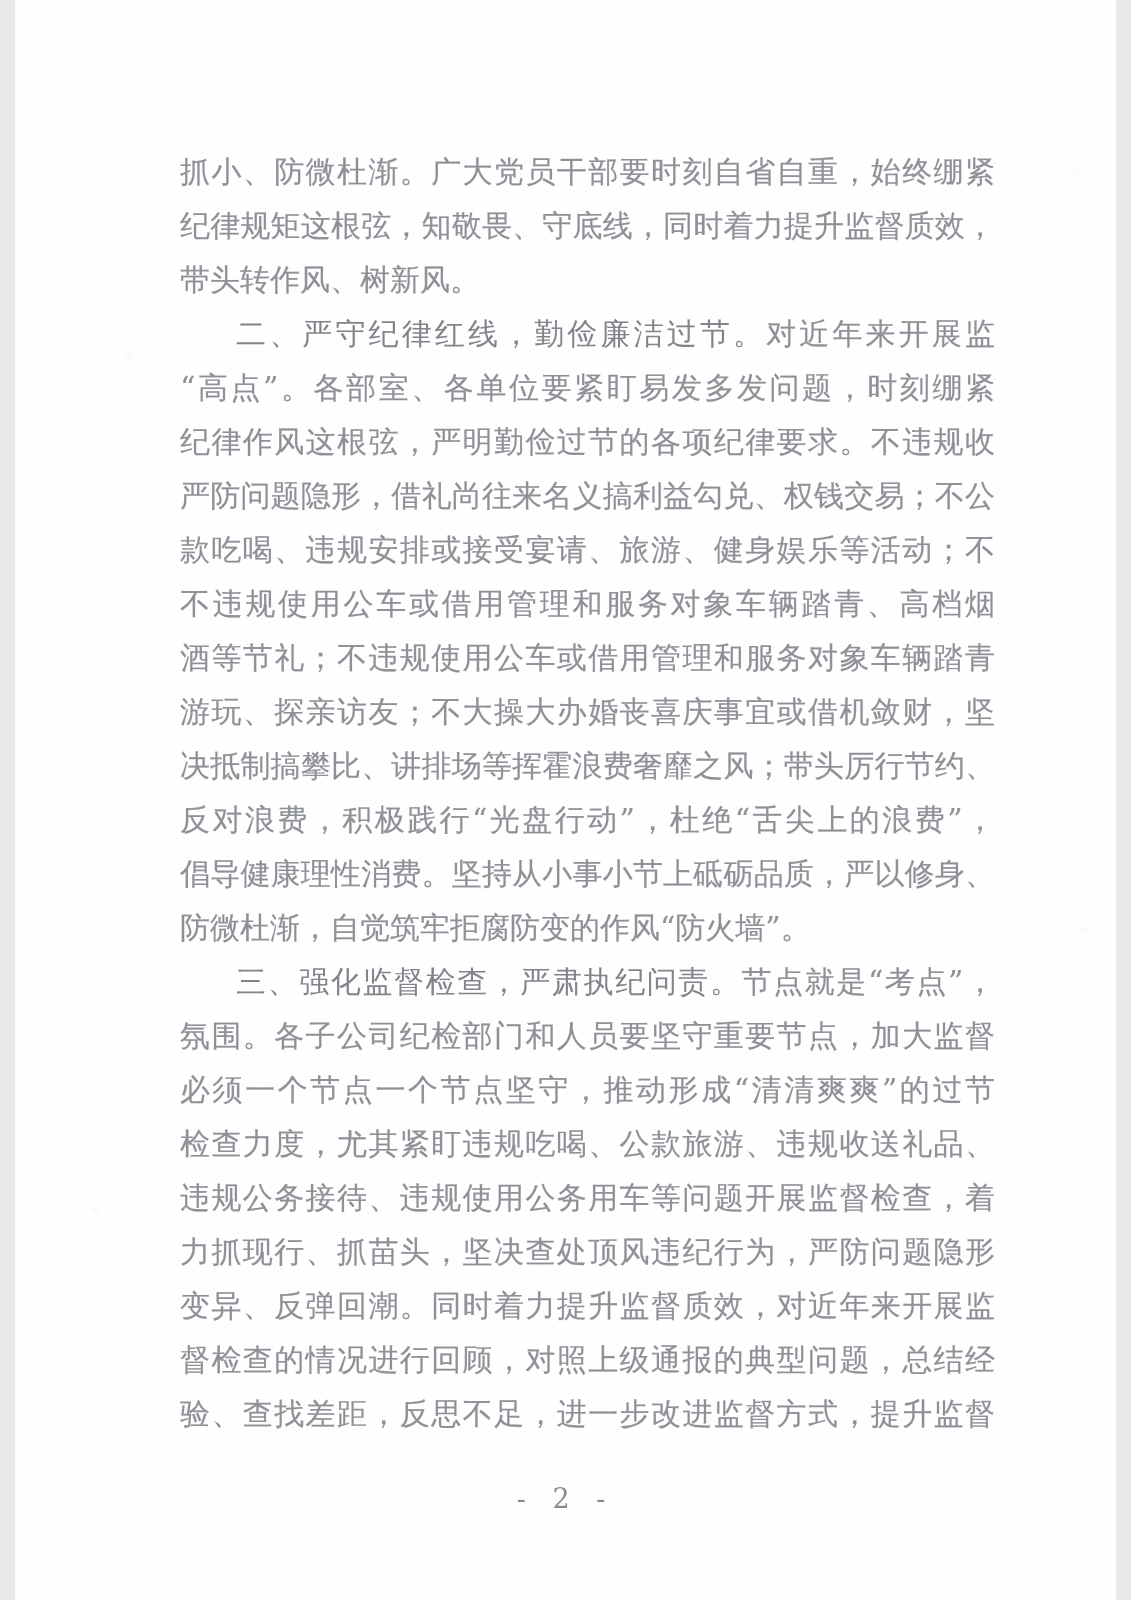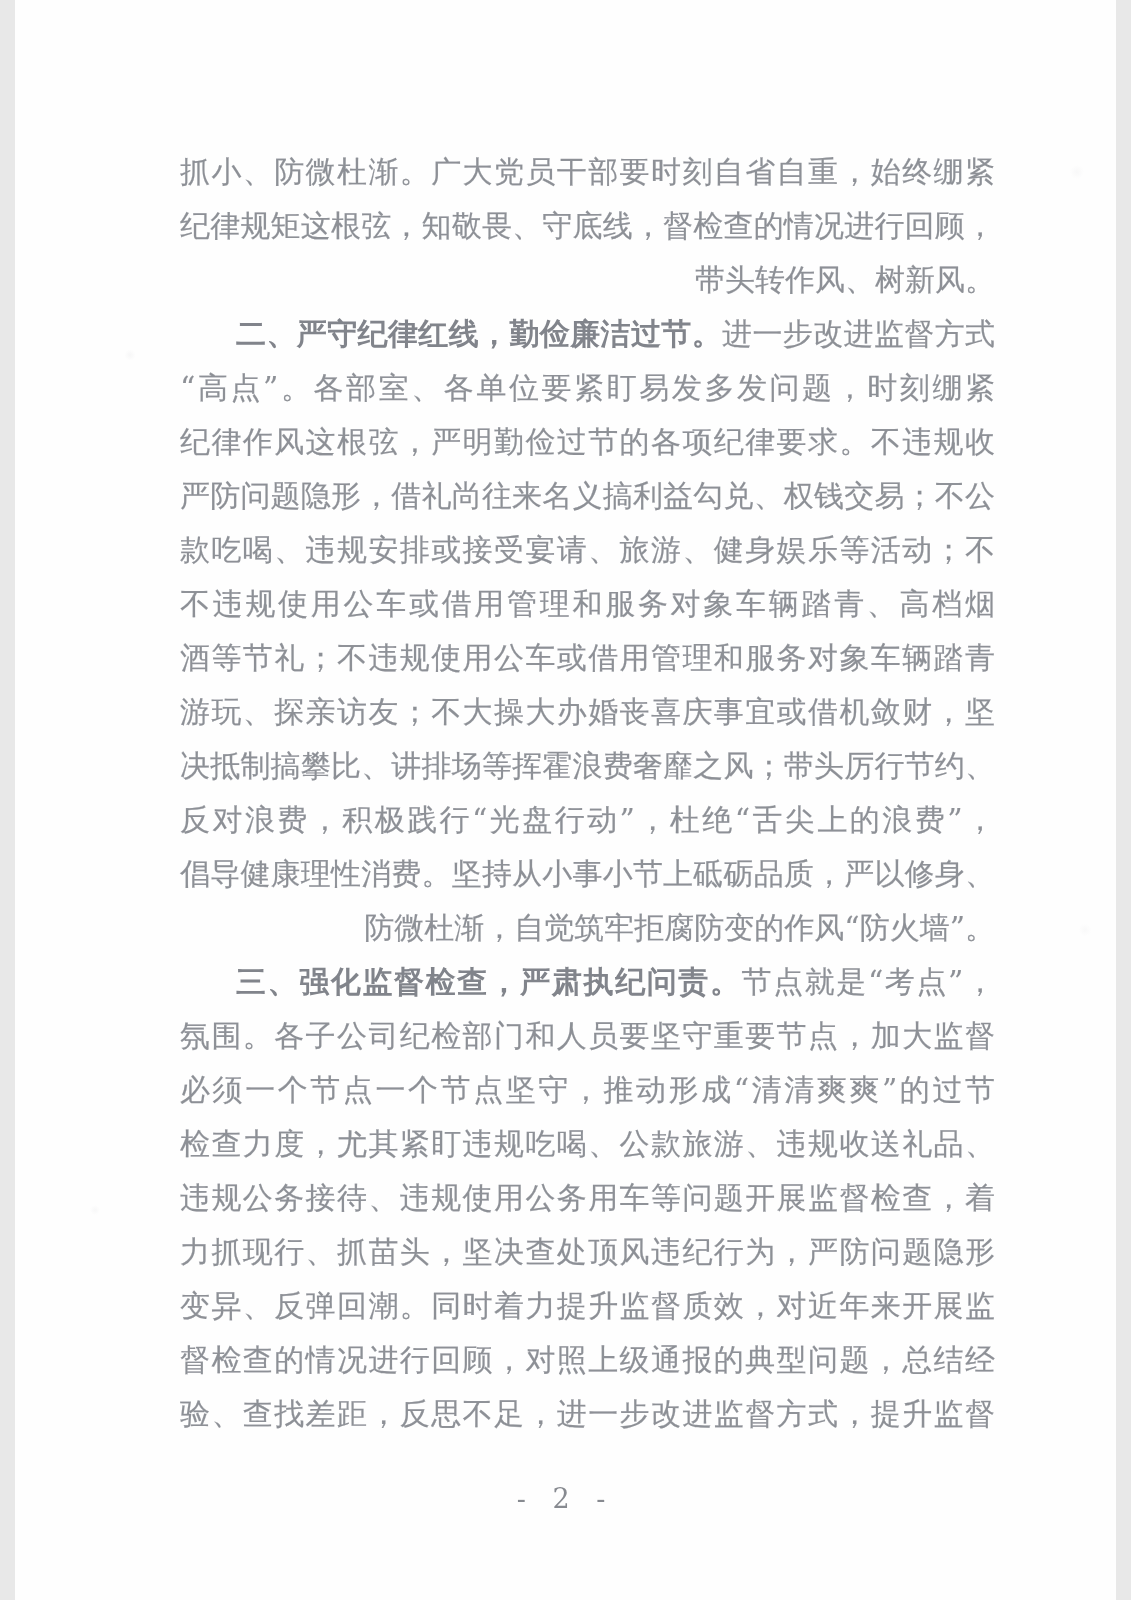--- a/index.html
+++ b/index.html
@@ -26,58 +26,57 @@
     left: 165px;
     top: 145px;
     width: 815px;
   }
   .line {
     height: 54px;
     line-height: 54px;
     font-size: 30px;
     color: #8d9096;
     letter-spacing: 0;
-    text-align: right;
     -webkit-text-stroke: 0.2px #9a9da3;
   }
   .line.j {
     text-align: justify;
     text-align-last: justify;
     text-justify: inter-character;
   }
   .line.indent {
     text-indent: 56px;
   }
   .seg { font-family: "DejaVu Serif", serif; }
   .seg.bold {
     font-family: "DejaVu Sans", sans-serif;
-    font-weight: 700;
+    font-weight: 400;
     color: #81848b;
     -webkit-text-stroke: 0;
   }
   .footer {
     position: absolute;
     top: 1483px;
     left: 0;
     width: 100%;
     text-align: center;
     font-size: 27px;
     color: #878a90;
     letter-spacing: 9px;
   }
 </style>
 </head>
 <body>
 
 <div class="page">
   <div class="text-block" id="body-lines">
       <div class="line j"><span class="seg">抓小、防微杜渐。广大党员干部要时刻自省自重，始终绷紧</span></div>
-      <div class="line j"><span class="seg">纪律规矩这根弦，知敬畏、守底线，督检查的情况进行回顾，</span></div>
+      <div class="line j"><span class="seg">纪律规矩这根弦，知敬畏、守底线，同时着力提升监督质效，</span></div>
       <div class="line"><span class="seg">带头转作风、树新风。</span></div>
-      <div class="line j indent"><span class="seg bold">二、严守纪律红线，勤俭廉洁过节。</span><span class="seg">进一步改进监督方式</span></div>
+      <div class="line j indent"><span class="seg bold">二、严守纪律红线，勤俭廉洁过节。</span><span class="seg">对近年来开展监</span></div>
       <div class="line j"><span class="seg">“高点”。各部室、各单位要紧盯易发多发问题，时刻绷紧</span></div>
       <div class="line j"><span class="seg">纪律作风这根弦，严明勤俭过节的各项纪律要求。不违规收</span></div>
       <div class="line j"><span class="seg">严防问题隐形，借礼尚往来名义搞利益勾兑、权钱交易；不公</span></div>
       <div class="line j"><span class="seg">款吃喝、违规安排或接受宴请、旅游、健身娱乐等活动；不</span></div>
       <div class="line j"><span class="seg">不违规使用公车或借用管理和服务对象车辆踏青、高档烟</span></div>
       <div class="line j"><span class="seg">酒等节礼；不违规使用公车或借用管理和服务对象车辆踏青</span></div>
       <div class="line j"><span class="seg">游玩、探亲访友；不大操大办婚丧喜庆事宜或借机敛财，坚</span></div>
       <div class="line j"><span class="seg">决抵制搞攀比、讲排场等挥霍浪费奢靡之风；带头厉行节约、</span></div>
       <div class="line j"><span class="seg">反对浪费，积极践行“光盘行动”，杜绝“舌尖上的浪费”，</span></div>
       <div class="line j"><span class="seg">倡导健康理性消费。坚持从小事小节上砥砺品质，严以修身、</span></div>

